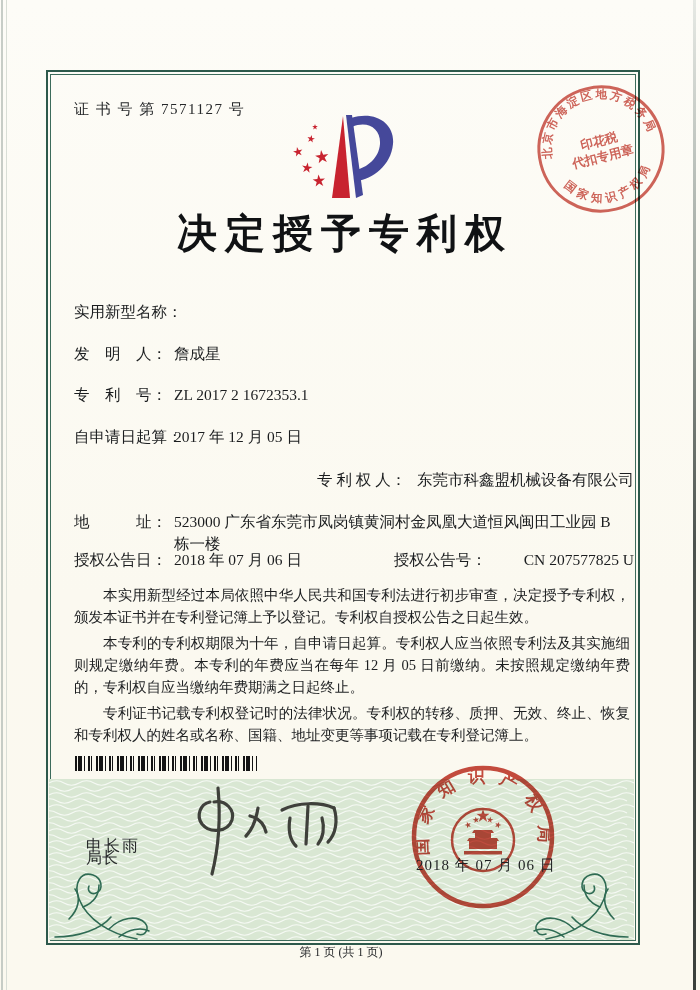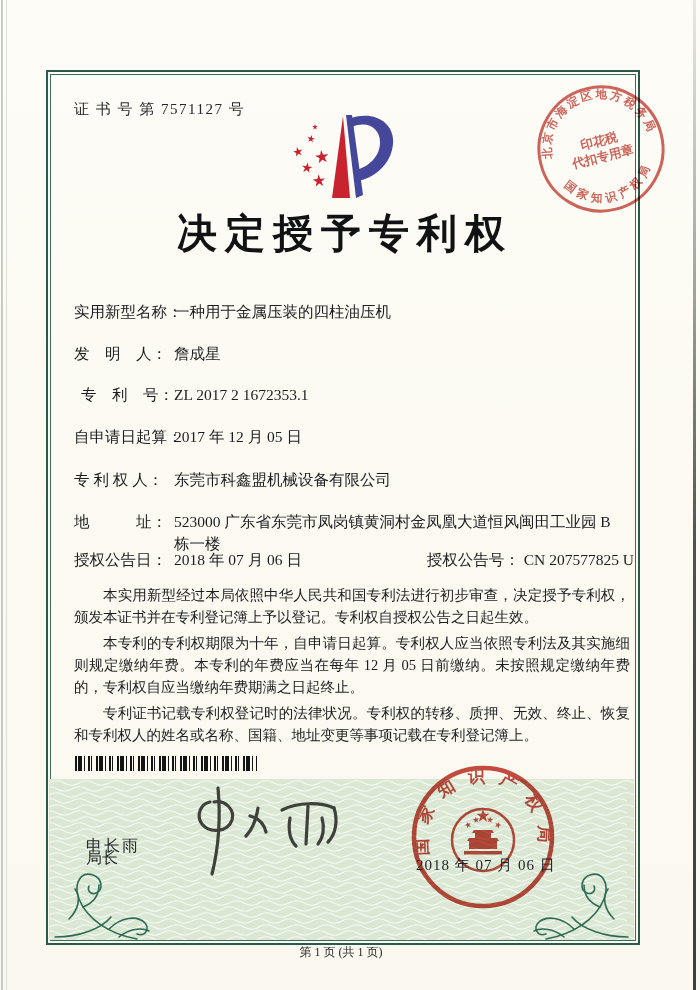--- a/index.html
+++ b/index.html
@@ -24,21 +24,21 @@
   .frame-inner{position:absolute;inset:2px;border:1px solid #3c6b5b;}
   .cert-no{left:74px;top:100px;font-size:15px;color:#26282a;letter-spacing:1.5px;}
   .title{
     left:46px;top:206px;width:590px;text-align:center;
     font-size:40px;font-weight:bold;color:#101214;
     letter-spacing:8px;text-indent:8px;
   }
   .row{left:74px;width:560px;display:flex;font-size:15.5px;color:#1b1d1f;line-height:22px;}
   .row .lbl{white-space:pre;flex-shrink:0;width:100px;}
   .row .val{max-width:452px;}
-  .row .pair2{margin-left:auto;display:flex;}
+  .row .pair2{margin-left:auto;display:flex;gap:33px;}
   .row .pair2 .lbl{width:auto;margin-right:4px;}
   .paras{left:74px;top:584px;width:556px;font-size:14.5px;line-height:22px;
     color:#1c1e20;text-align:justify;}
   .paras p{margin:0 0 4px 0;text-indent:2em;}
   .barcode{
     left:75px;top:756px;width:182px;height:15px;
     background:repeating-linear-gradient(90deg,
       #141414 0 2px,transparent 2px 3px,#141414 3px 7px,transparent 7px 9px,
       #141414 9px 10px,transparent 10px 13px,#141414 13px 15px,transparent 15px 16px,
       #141414 16px 17px,transparent 17px 21px);
@@ -145,35 +145,34 @@
       <textPath href="#taxBot" startOffset="50%" text-anchor="middle">国家知识产权局</textPath>
     </text>
     <text x="67" y="63" text-anchor="middle" font-size="12.5" fill="#c94f45" font-weight="bold">印花税</text>
     <text x="67" y="79" text-anchor="middle" font-size="12.5" fill="#c94f45" font-weight="bold">代扣专用章</text>
   </svg>
 
   <div class="abs title">决定授予专利权</div>
 
   <div class="abs row" style="top:301px;">
     <span class="lbl">实用新型名称：</span>
-    <span class="val">一种用于金属压装的四柱油压机</span>
   </div>
   <div class="abs row" style="top:343px;">
     <span class="lbl">发　明　人：</span>
     <span class="val">詹成星</span>
   </div>
-  <div class="abs row" style="top:384px;text-align:right;">
+  <div class="abs row" style="top:384px;">
     <span class="lbl">专　利　号：</span>
     <span class="val">ZL 2017 2 1672353.1</span>
   </div>
   <div class="abs row" style="top:426px;">
     <span class="lbl">自申请日起算：</span>
     <span class="val">2017 年 12 月 05 日</span>
   </div>
-  <div class="abs row" style="top:469px;">
+  <div class="abs row" style="top:469px;justify-content:flex-end;">
     <span class="lbl">专 利 权 人：</span>
     <span class="val">东莞市科鑫盟机械设备有限公司</span>
   </div>
   <div class="abs row" style="top:511px;">
     <span class="lbl">地　　　址：</span>
     <span class="val">523000 广东省东莞市凤岗镇黄洞村金凤凰大道恒风闽田工业园 B 栋一楼</span>
   </div>
   <div class="abs row" style="top:549px;">
     <span class="lbl">授权公告日：</span>
     <span class="val">2018 年 07 月 06 日</span>

